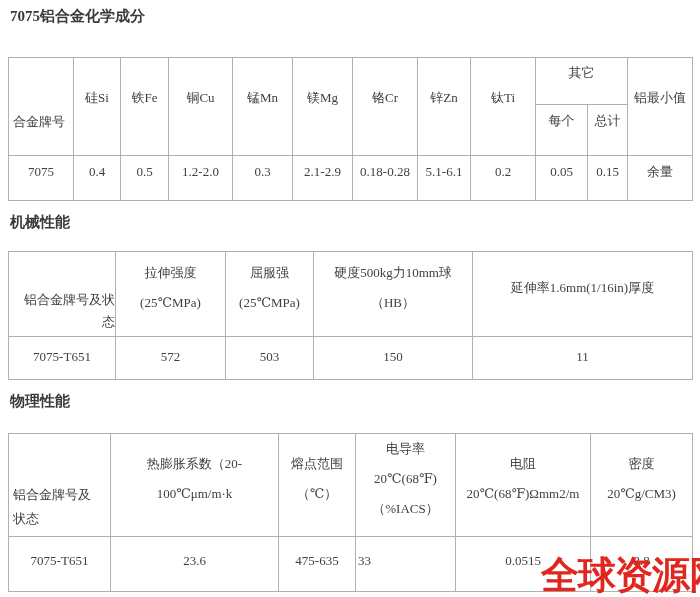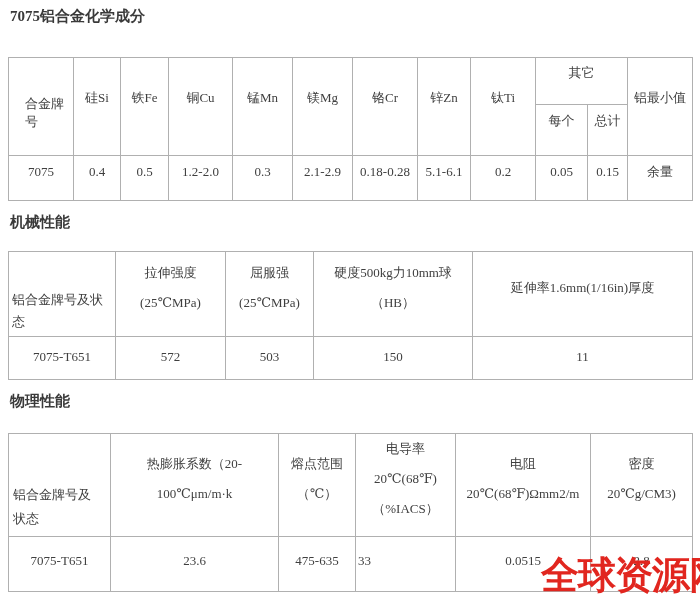--- a/index.html
+++ b/index.html
@@ -44,29 +44,29 @@
   }
   .ln { display: block; }
 
   
   #chem-table { margin-top: 32px; width: 684px; }
   #chem-table tr.r1 { height: 47px; }
   #chem-table tr.r2 { height: 51px; }
   #chem-table tr.data { height: 45px; }
   #chem-table td.hd { padding-bottom: 18px; }
   #chem-table td.hd-sub { padding-bottom: 16px; }
-  #chem-table td.c1 { vertical-align: bottom; padding-bottom: 24px; text-align: left; padding-left: 16px; }
+  #chem-table td.c1 { vertical-align: bottom; padding-bottom: 24px; text-align: left; padding-left: 4px; }
   #chem-table tr.data td { padding-bottom: 12px; }
 
   
   #mech-table { margin-top: 20px; width: 684px; }
   #mech-table tr.head { height: 85px; }
   #mech-table tr.data { height: 43px; }
   #mech-table td.hd { line-height: 30px; padding-bottom: 12px; }
-  #mech-table td.c1 { vertical-align: bottom; padding-bottom: 3px; text-align: left; padding-left: 3px; line-height: 22px; }
+  #mech-table td.c1 { vertical-align: bottom; padding-bottom: 3px; text-align: right; padding-left: 3px; line-height: 22px; }
   #mech-table tr.data td { padding-bottom: 2px; }
 
   
   #phys-table { margin-top: 23px; width: 684px; }
   #phys-table tr.head { height: 100px; }
   #phys-table tr.data { height: 55px; }
   #phys-table td.hd { line-height: 30px; padding-bottom: 12px; }
   #phys-table td.c1 { vertical-align: bottom; padding-bottom: 5px; text-align: left; padding-left: 4px; line-height: 24px; }
   #phys-table tr.data td { padding-bottom: 6px; }
   #phys-table td.al-left { text-align: left; padding-left: 2px; }

